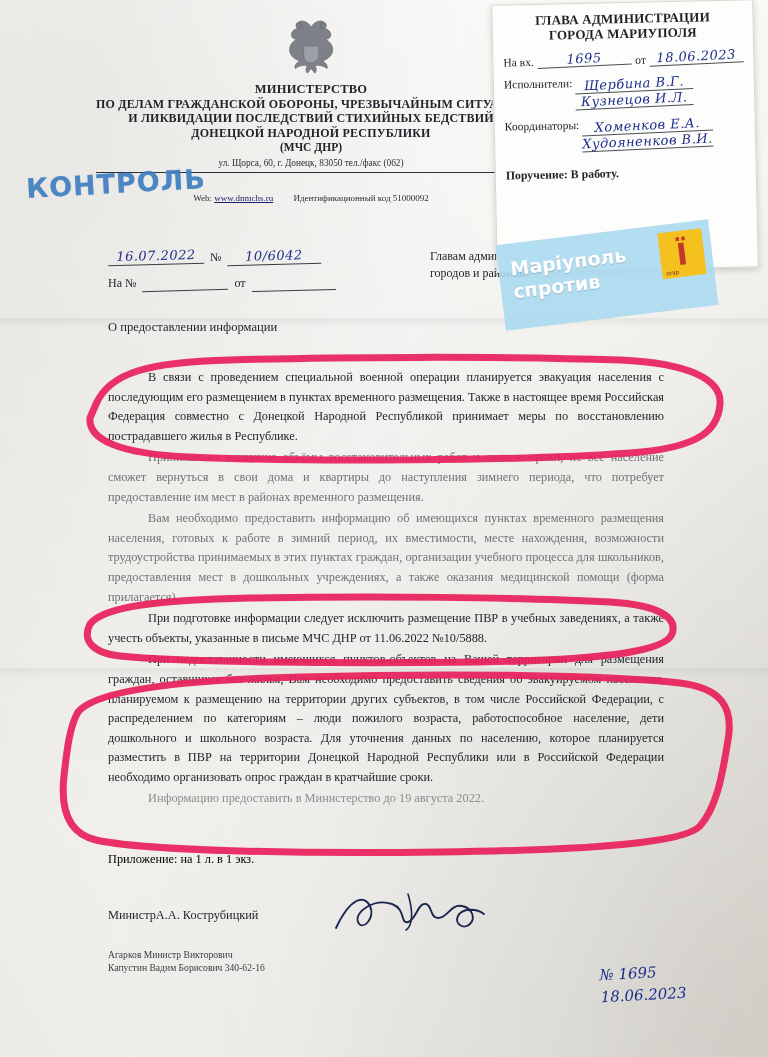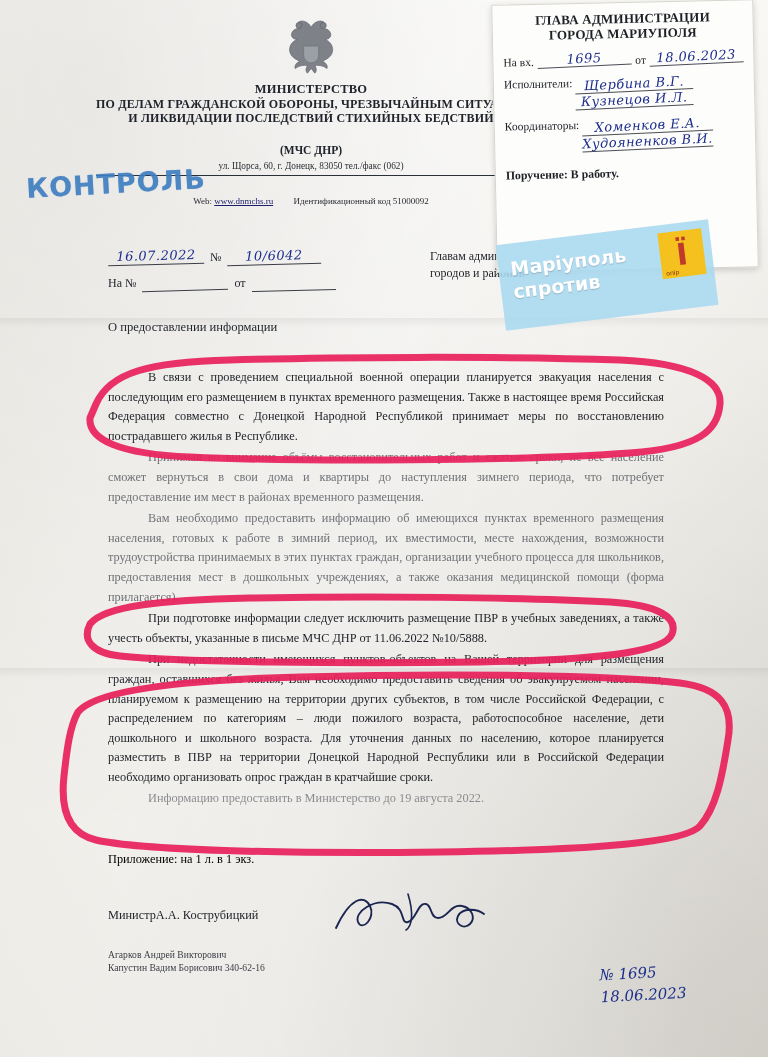--- a/index.html
+++ b/index.html
@@ -61,21 +61,21 @@
     letter-spacing: 0.2px;
     line-height: 14.5px;
     white-space: nowrap;
   }
   .ministry-line.small {
     font-size: 12px;
   }
   .ministry-sub {
     font-size: 11.5px;
     font-weight: bold;
-    margin-top: 18px;
+    margin-top: 1px;
   }
   .addr {
     font-size: 9.3px;
     margin-top: 5px;
     color: #2a2d33;
   }
   .weburl {
     font-size: 9px;
     margin-top: 20px;
     color: #2a2d33;
@@ -345,20 +345,21 @@
       <g fill="#7e8288" stroke="#5e6268" stroke-width="0.7">
         <path d="M60 10 c-3 -6 -9 -8 -13 -6 c-3 2 -2 6 1 7 c-5 0 -9 3 -9 7 c0 3 3 5 6 5 c-5 2 -8 6 -8 11 c0 6 5 10 11 12 c-4 2 -6 5 -5 8 c4 -3 9 -4 13 -3 c-2 3 -2 6 0 8 l4 -5 l4 5 c2 -2 2 -5 0 -8 c4 -1 9 0 13 3 c1 -3 -1 -6 -5 -8 c6 -2 11 -6 11 -12 c0 -5 -3 -9 -8 -11 c3 0 6 -2 6 -5 c0 -4 -4 -7 -9 -7 c3 -1 4 -5 1 -7 c-4 -2 -10 0 -13 6 z"></path>
         <circle cx="47" cy="8" r="3.2"></circle>
         <circle cx="73" cy="8" r="3.2"></circle>
       </g>
       <path d="M52 30 h16 v10 a8 8 0 0 1 -8 8 a8 8 0 0 1 -8 -8 z" fill="#9aa0a6" stroke="#6b7076" stroke-width="0.7"></path>
     </svg>
     <div class="ministry-line">МИНИСТЕРСТВО</div>
     <div class="ministry-line small">ПО ДЕЛАМ ГРАЖДАНСКОЙ ОБОРОНЫ, ЧРЕЗВЫЧАЙНЫМ СИТУАЦИЯМ</div>
     <div class="ministry-line small">И ЛИКВИДАЦИИ ПОСЛЕДСТВИЙ СТИХИЙНЫХ БЕДСТВИЙ</div>
+    <div class="ministry-line small">ДОНЕЦКОЙ НАРОДНОЙ РЕСПУБЛИКИ</div>
     <div class="ministry-sub">(МЧС ДНР)</div>
     <div class="addr">ул. Щорса, 60, г. Донецк, 83050 тел./факс (062)</div>
     <div class="rule"></div>
     <div class="weburl">
       <span>Web:</span>
       <u>www.dnmchs.ru</u>
       &nbsp;&nbsp;&nbsp;&nbsp;&nbsp;&nbsp;&nbsp;
       <span>Идентификационный код 51000092</span>
     </div>
   </div>
@@ -401,21 +402,21 @@
     <path d="M6 40 C20 10 34 6 40 18 C46 30 32 44 28 34 C24 24 44 10 62 16 C76 21 70 36 78 34 C86 32 88 14 96 16 C102 17 100 30 108 30 C118 30 120 16 132 18 C142 20 146 30 140 36 C134 42 124 36 128 28 C132 20 146 20 154 26" fill="none" stroke="#1a2550" stroke-width="1.9" stroke-linecap="round"></path>
     <path d="M78 6 C84 26 82 38 76 42" fill="none" stroke="#1a2550" stroke-width="1.6" stroke-linecap="round"></path>
   </svg>
 
   <div id="signature-row">
     <span>Министр</span>
     <span>А.А. Кострубицкий</span>
   </div>
 
   <div id="performers">
-    <div>Агарков Андрей Викторович</div>
+    <div>Агарков Министр Викторович</div>
     <div>Капустин Вадим Борисович 340-62-16</div>
   </div>
 
   <div id="admin-stamp">
     <div class="title">ГЛАВА АДМИНИСТРАЦИИ</div>
     <div class="title">ГОРОДА МАРИУПОЛЯ</div>
 
     <div class="line">
       <span class="label">На вх.</span>
       <span class="fill hand">1695</span>

